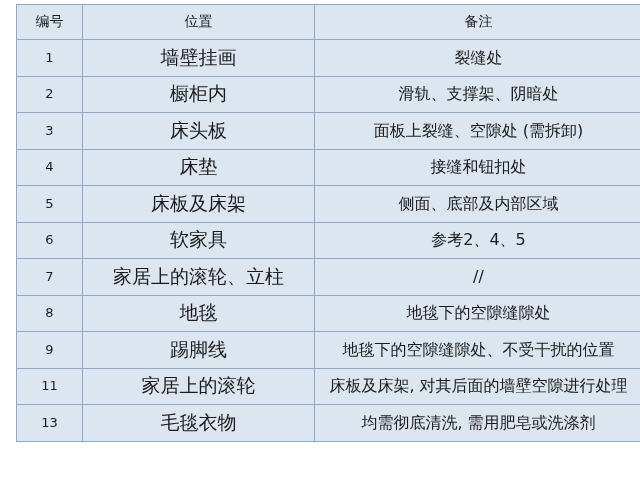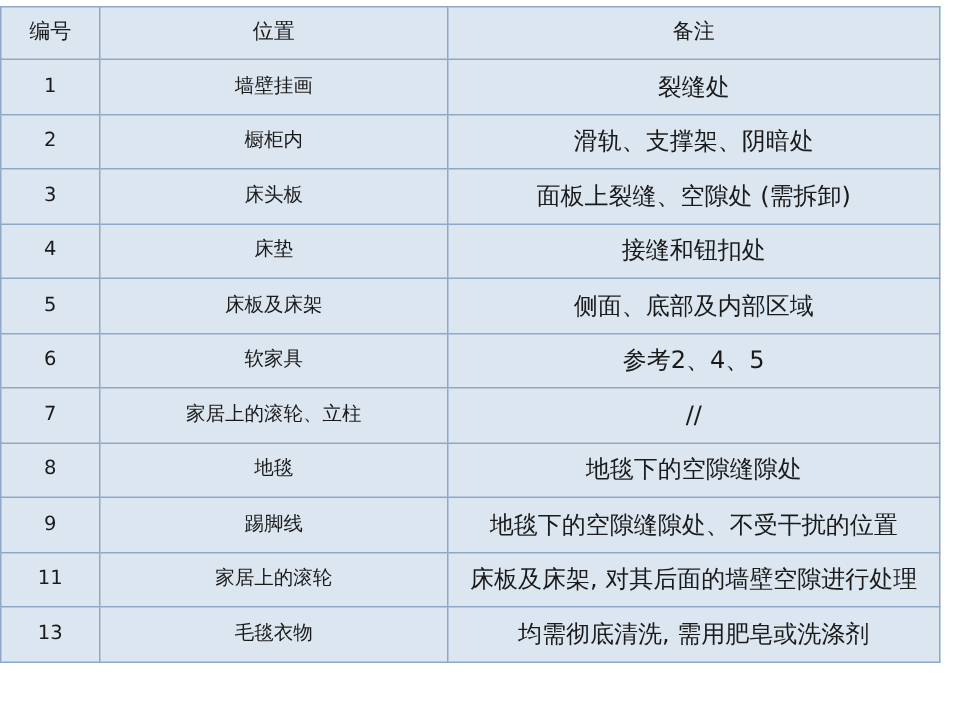--- a/index.html
+++ b/index.html
@@ -10,21 +10,21 @@
   body {
     width: 640px;
     height: 478px;
     font-family: "DejaVu Sans", "Liberation Sans", sans-serif;
     overflow: hidden;
   }
   .table-wrap {
     width: 640px;
     height: 478px;
     box-sizing: border-box;
-    padding: 4px 6px 4px 0;
+    padding: 4px 6px 4px 16px;
   }
   table.data-table {
     width: 626px;
     border-collapse: collapse;
     table-layout: fixed;
     background: #dce6f1;
   }
   table.data-table col.c0 { width: 66px; }
   table.data-table col.c1 { width: 232px; }
   table.data-table col.c2 { width: 328px; }
@@ -47,21 +47,21 @@
     font-size: 14px;
     height: 34px;
   }
   table.data-table tbody td {
     font-size: 12.5px;
   }
   table.data-table tbody td.col-id {
     font-size: 13px;
   }
   table.data-table tbody td.col-loc {
-    font-size: 13px;
+    font-size: 19px;
   }
   table.data-table tbody td.col-note {
     font-size: 16px;
   }
 </style>
 </head>
 <body>
 
 <div class="table-wrap">
   <table class="data-table">

